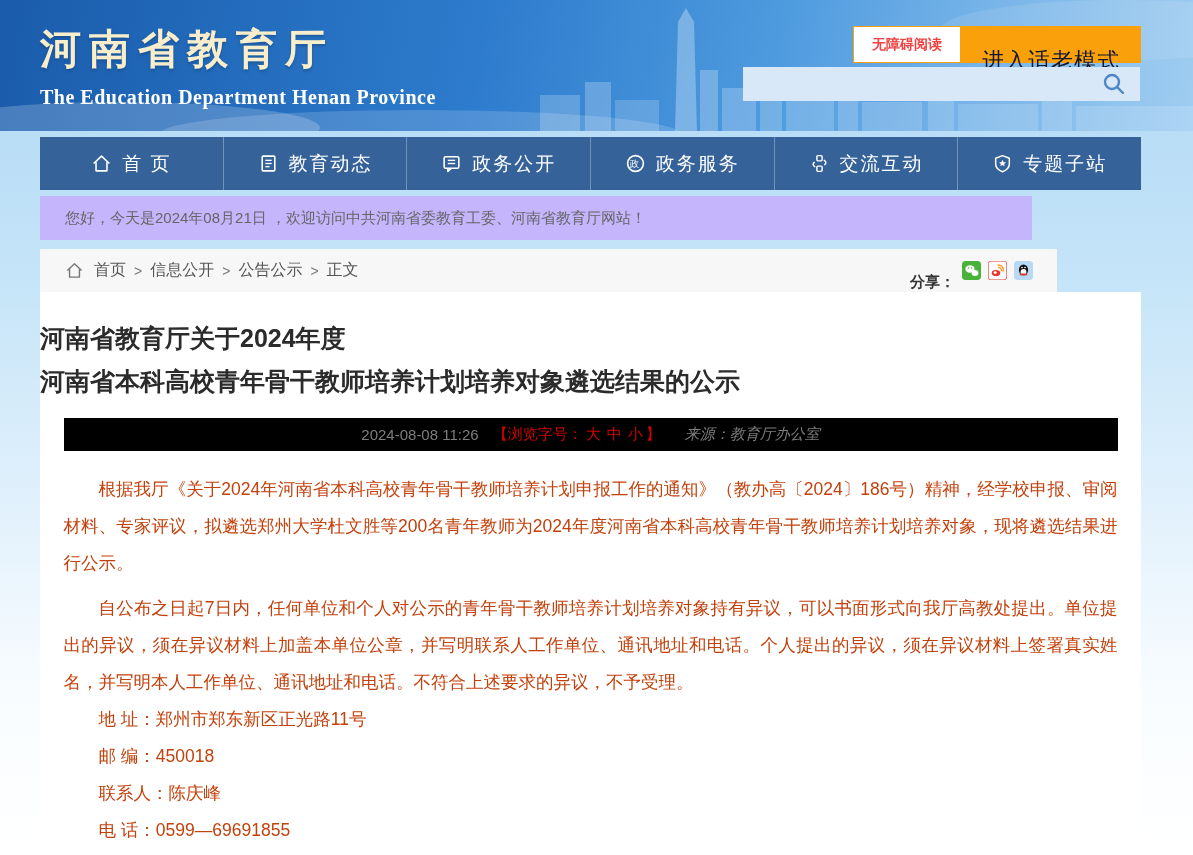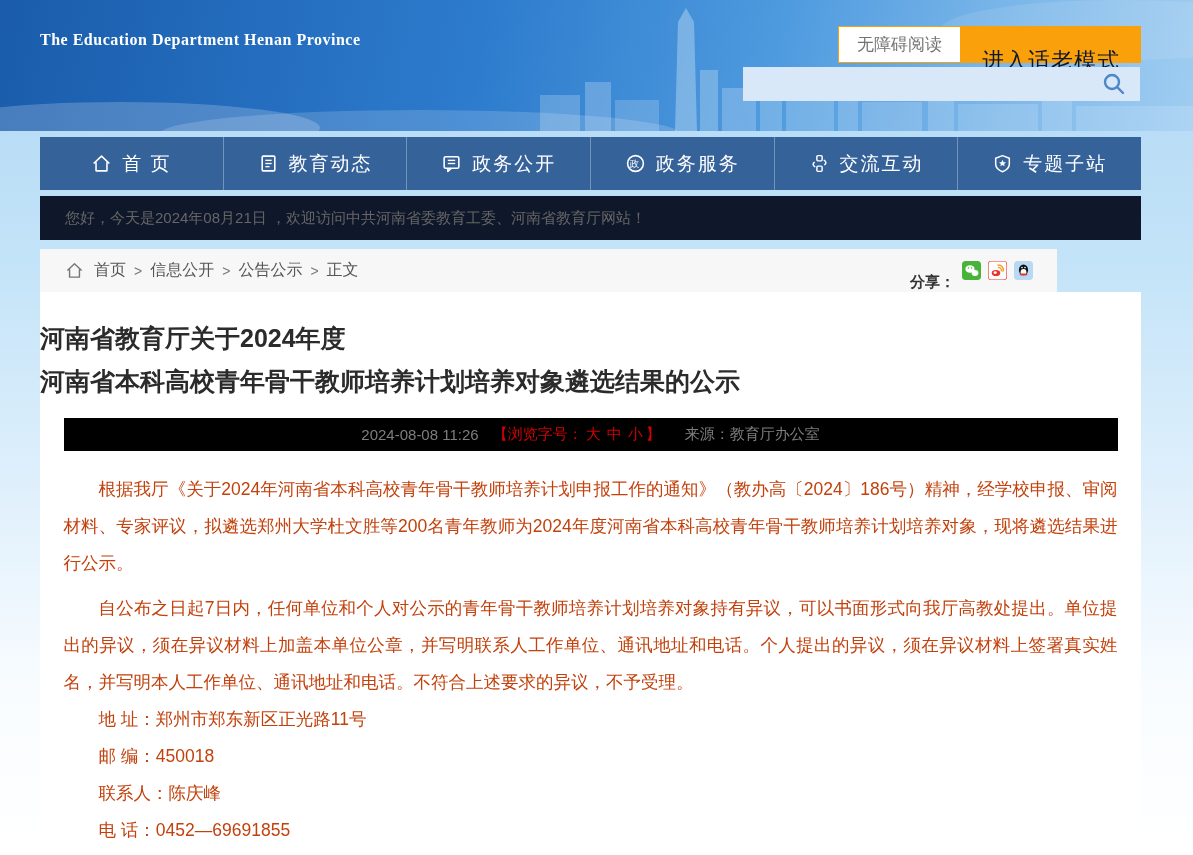--- a/index.html
+++ b/index.html
@@ -16,26 +16,26 @@
   }
   .banner-art { position:absolute; left:0; top:0; width:100%; height:100%; }
   .logo-block { position:absolute; left:40px; top:22px; color:#fff; }
   .site-title {
     font-family: "Liberation Serif", "DejaVu Serif", serif;
     font-weight: bold; font-size: 41px; letter-spacing: 8px; color:#f8eecb;
     text-shadow: 0 2px 3px rgba(20,60,110,.45);
   }
   .site-subtitle {
     font-family: "Liberation Serif", "DejaVu Serif", serif;
-    font-weight: bold; font-size: 16px; margin-top: 9px; color:#ffffff; letter-spacing: .5px;
+    font-weight: bold; font-size: 20px; margin-top: 9px; color:#ffffff; letter-spacing: .5px;
   }
   .header-actions { position:absolute; top:26px; right:52px; display:flex; height:37px; }
   .btn-access {
-    background:#ffffff; color:#737373; border:1px solid #f9a00b;
-    font-size:17px; padding:0 18px; height:37px; line-height:35px; cursor:pointer;
+    background:#ffffff; color:#ef4444; border:1px solid #f9a00b;
+    font-size:14px; padding:0 18px; height:37px; line-height:35px; cursor:pointer;font-weight:bold;
   }
   .btn-elder {
     background:#f9a00b; color:#0f172a; border:1px solid #f9a00b;
     font-size:22px; padding:16px 20px; height:37px; line-height:35px; cursor:pointer; letter-spacing:1px;
   }
   .search-bar {
     position:absolute; top:67px; right:53px; width:397px; height:34px;
     background:#d9e8f8; display:flex; align-items:center;
   }
   .search-input { flex:1; height:100%; border:none; outline:none; background:transparent; padding:0 12px; font-size:15px; color:#333; }
@@ -47,21 +47,21 @@
   }
   .nav-item {
     flex:1; display:flex; align-items:center; justify-content:center; gap:10px;
     color:#fff; font-size:19px; letter-spacing:2px; cursor:pointer;
     border-right:1px solid rgba(160,190,220,.55);
   }
   .nav-item:last-child { border-right:none; }
   .nav-ico { width:21px; height:21px; flex:0 0 auto; }
   
   .welcome-bar {
-    margin:6px 0 0 40px; width:1101px; height:44px; background:#0f172a;
+    margin:6px 0 0 40px; width:992px; height:44px; background:#c4b5fd;
     line-height:44px; padding-left:25px; color:#666; font-size:15px;
   }
   
   .crumb-bar {
     margin:9px 0 0 40px; width:1017px; height:43px; background:#f7f7f7;
     display:flex; align-items:center; justify-content:space-between; padding:0 24px 0 25px;
   }
   .crumbs { display:flex; align-items:center; gap:8px; color:#555; font-size:16px; }
   .crumb-home-ico { width:19px; height:19px; margin-right:2px; }
   .crumb-link { color:#555; text-decoration:none; cursor:pointer; }
@@ -75,21 +75,21 @@
   }
   .art-title { text-align:left; font-weight:bold; color:#2b2b2b; font-size:25px; line-height:43px; }
   .art-title.first { padding-top:25px; }
   .meta-bar {
     margin:15px auto 0; width:1054px; height:33px; background:#000000;
     display:flex; align-items:center; justify-content:center; font-size:15px; color:#7e7e7e;
   }
   .meta-red { color:#d40000; }
   .meta-size { color:#d40000; text-decoration:none; margin:0 3px; cursor:pointer; }
   .meta-dt { margin-right:14px; }
-  .meta-src { margin-left:24px; }
+  .meta-src { margin-left:24px;font-style:italic; }
   .art-body { width:1054px; margin:20px auto 0; font-size:17.5px; color:#c2410c; text-align:justify; }
   .art-body p { line-height:37px; text-indent:2em; }
   .art-body p.para2 { margin-top:8px; }
   .contact-line { line-height:37px; text-indent:2em; }
 </style>
 </head>
 <body>
 
 <header class="banner">
   <svg class="banner-art" viewBox="0 0 1193 131" preserveAspectRatio="none">
@@ -105,20 +105,21 @@
     <rect x="862" y="102" width="60" height="29" fill="rgba(222,239,252,0.22)"></rect>
     <rect x="928" y="90" width="26" height="41" fill="rgba(210,232,249,0.26)"></rect>
     <rect x="958" y="104" width="80" height="27" fill="rgba(224,240,252,0.20)"></rect>
     <rect x="1042" y="94" width="30" height="37" fill="rgba(212,233,250,0.24)"></rect>
     <rect x="1076" y="106" width="117" height="25" fill="rgba(226,241,253,0.20)"></rect>
     <ellipse cx="120" cy="128" rx="200" ry="26" fill="rgba(255,255,255,0.20)"></ellipse>
     <ellipse cx="420" cy="134" rx="260" ry="24" fill="rgba(255,255,255,0.16)"></ellipse>
     <ellipse cx="1120" cy="30" rx="180" ry="30" fill="rgba(255,255,255,0.10)"></ellipse>
   </svg>
   <div class="logo-block">
+    <div class="site-title">河南省教育厅</div>
     <div class="site-subtitle">The Education Department Henan Province</div>
   </div>
   <div class="header-actions">
     <button class="btn-access">无障碍阅读</button>
     <button class="btn-elder">进入适老模式</button>
   </div>
   <div class="search-bar">
     <input class="search-input" type="text" placeholder="" style="">
     <svg class="search-icon" viewBox="0 0 24 24">
       <circle cx="10" cy="10" r="7" fill="none" stroke="#4c88c7" stroke-width="2.4"></circle>
@@ -231,16 +232,16 @@
     <span class="meta-red">】</span>
     <span class="meta-src">来源：教育厅办公室</span>
   </div>
 
   <div class="art-body">
     <p>根据我厅《关于2024年河南省本科高校青年骨干教师培养计划申报工作的通知》（教办高〔2024〕186号）精神，经学校申报、审阅材料、专家评议，拟遴选郑州大学杜文胜等200名青年教师为2024年度河南省本科高校青年骨干教师培养计划培养对象，现将遴选结果进行公示。</p>
     <p class="para2">自公布之日起7日内，任何单位和个人对公示的青年骨干教师培养计划培养对象持有异议，可以书面形式向我厅高教处提出。单位提出的异议，须在异议材料上加盖本单位公章，并写明联系人工作单位、通讯地址和电话。个人提出的异议，须在异议材料上签署真实姓名，并写明本人工作单位、通讯地址和电话。不符合上述要求的异议，不予受理。</p>
     <div class="contact-line">地 址：郑州市郑东新区正光路11号</div>
     <div class="contact-line">邮 编：450018</div>
     <div class="contact-line">联系人：陈庆峰</div>
-    <div class="contact-line">电 话：0452—69691855</div>
+    <div class="contact-line">电 话：0599—69691855</div>
 
   </div>
 </main>
 
 </body></html>

